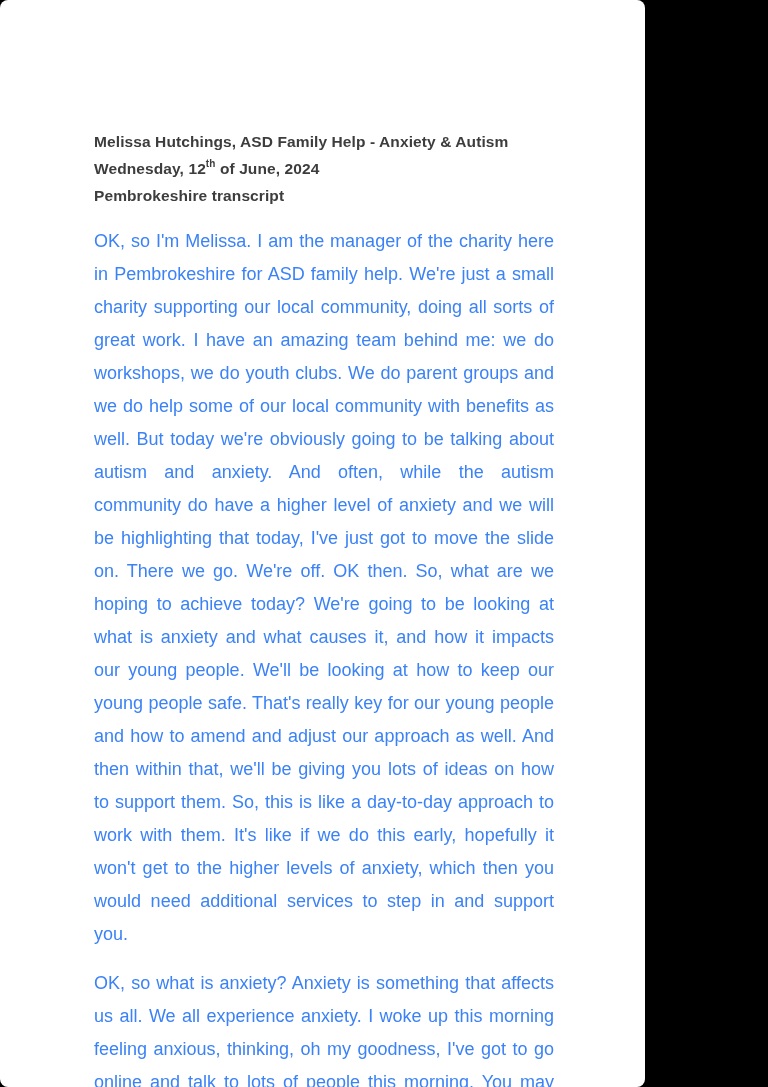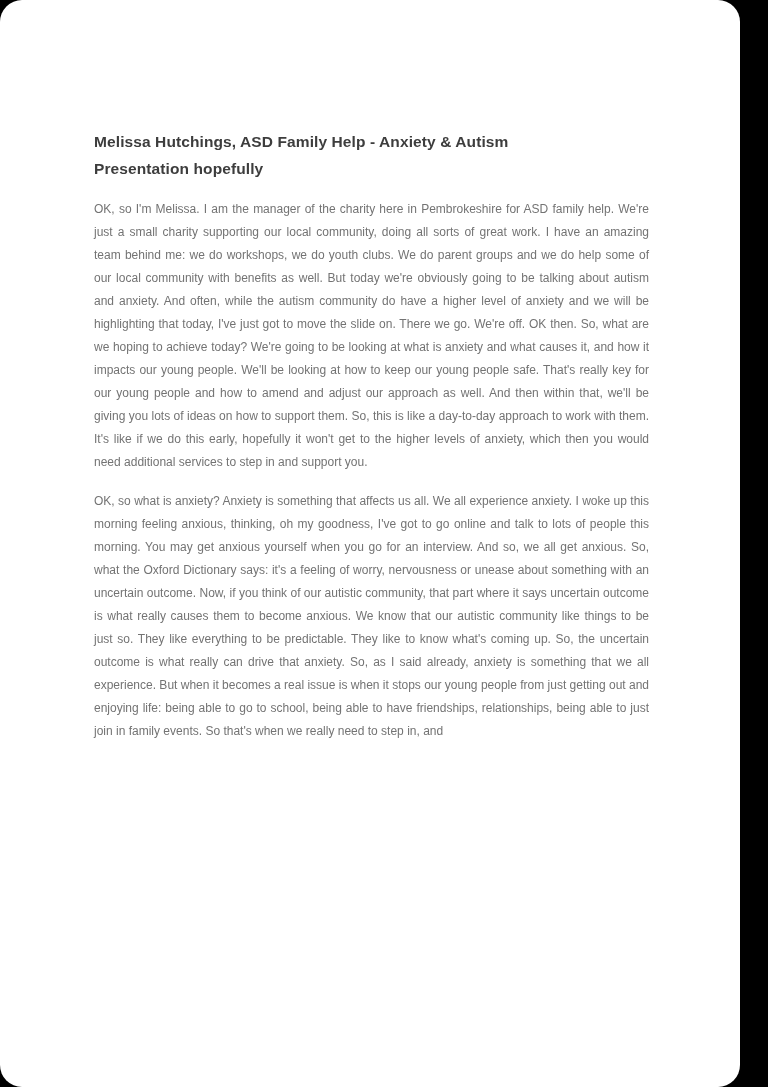--- a/index.html
+++ b/index.html
@@ -5,24 +5,24 @@
   html, body {
     margin: 0;
     padding: 0;
     background: #000000;
     width: 768px;
     height: 1087px;
     overflow: hidden;
   }
   .paper {
     position: relative;
-    width: 740px;
+    width: 645px;
     height: 1087px;
     background: #ffffff;
-    border-radius: 22px;
+    border-radius: 8px;
     box-sizing: border-box;
     padding: 128px 91px 0 94px;
     overflow: hidden;
     font-family: "Liberation Sans", "DejaVu Sans", sans-serif;
     color: #3d3d3d;
   }
   .doc-header p {
     margin: 0;
     font-weight: bold;
     font-size: 15.5px;
@@ -32,33 +32,34 @@
   }
   .doc-header sup {
     font-size: 10px;
     font-weight: bold;
     position: relative;
     top: -1px;
     line-height: 0;
   }
   .para {
     margin: 16px 0 0 0;
-    font-size: 12px;
-    line-height: 23px;
+    font-size: 18px;
+    line-height: 33px;
     text-align: justify;
-    color: #737373;
+    color: #3b82f6;
   }
 </style>
 </head>
 <body>
 
 <div class="paper">
   <div class="content">
     <div class="doc-header">
       <p>Melissa Hutchings, ASD Family Help - Anxiety &amp; Autism</p>
-      <p>Presentation hopefully</p>
+      <p><span>Wednesday, 12</span><sup>th</sup><span> of June, 2024</span></p>
+      <p>Pembrokeshire transcript</p>
     </div>
 
     <p class="para">OK, so I'm Melissa. I am the manager of the charity here in Pembrokeshire for ASD family help. We're just a small charity supporting our local community, doing all sorts of great work. I have an amazing team behind me: we do workshops, we do youth clubs. We do parent groups and we do help some of our local community with benefits as well. But today we're obviously going to be talking about autism and anxiety. And often, while the autism community do have a higher level of anxiety and we will be highlighting that today, I've just got to move the slide on. There we go. We're off. OK then. So, what are we hoping to achieve today? We're going to be looking at what is anxiety and what causes it, and how it impacts our young people. We'll be looking at how to keep our young people safe. That's really key for our young people and how to amend and adjust our approach as well. And then within that, we'll be giving you lots of ideas on how to support them. So, this is like a day-to-day approach to work with them. It's like if we do this early, hopefully it won't get to the higher levels of anxiety, which then you would need additional services to step in and support you.</p>
 
     <p class="para">OK, so what is anxiety? Anxiety is something that affects us all. We all experience anxiety. I woke up this morning feeling anxious, thinking, oh my goodness, I've got to go online and talk to lots of people this morning. You may get anxious yourself when you go for an interview. And so, we all get anxious. So, what the Oxford Dictionary says: it's a feeling of worry, nervousness or unease about something with an uncertain outcome. Now, if you think of our autistic community, that part where it says uncertain outcome is what really causes them to become anxious. We know that our autistic community like things to be just so. They like everything to be predictable. They like to know what's coming up. So, the uncertain outcome is what really can drive that anxiety. So, as I said already, anxiety is something that we all experience. But when it becomes a real issue is when it stops our young people from just getting out and enjoying life: being able to go to school, being able to have friendships, relationships, being able to just join in family events. So that's when we really need to step in, and</p>
   </div>
 </div>
 
 </body></html>

